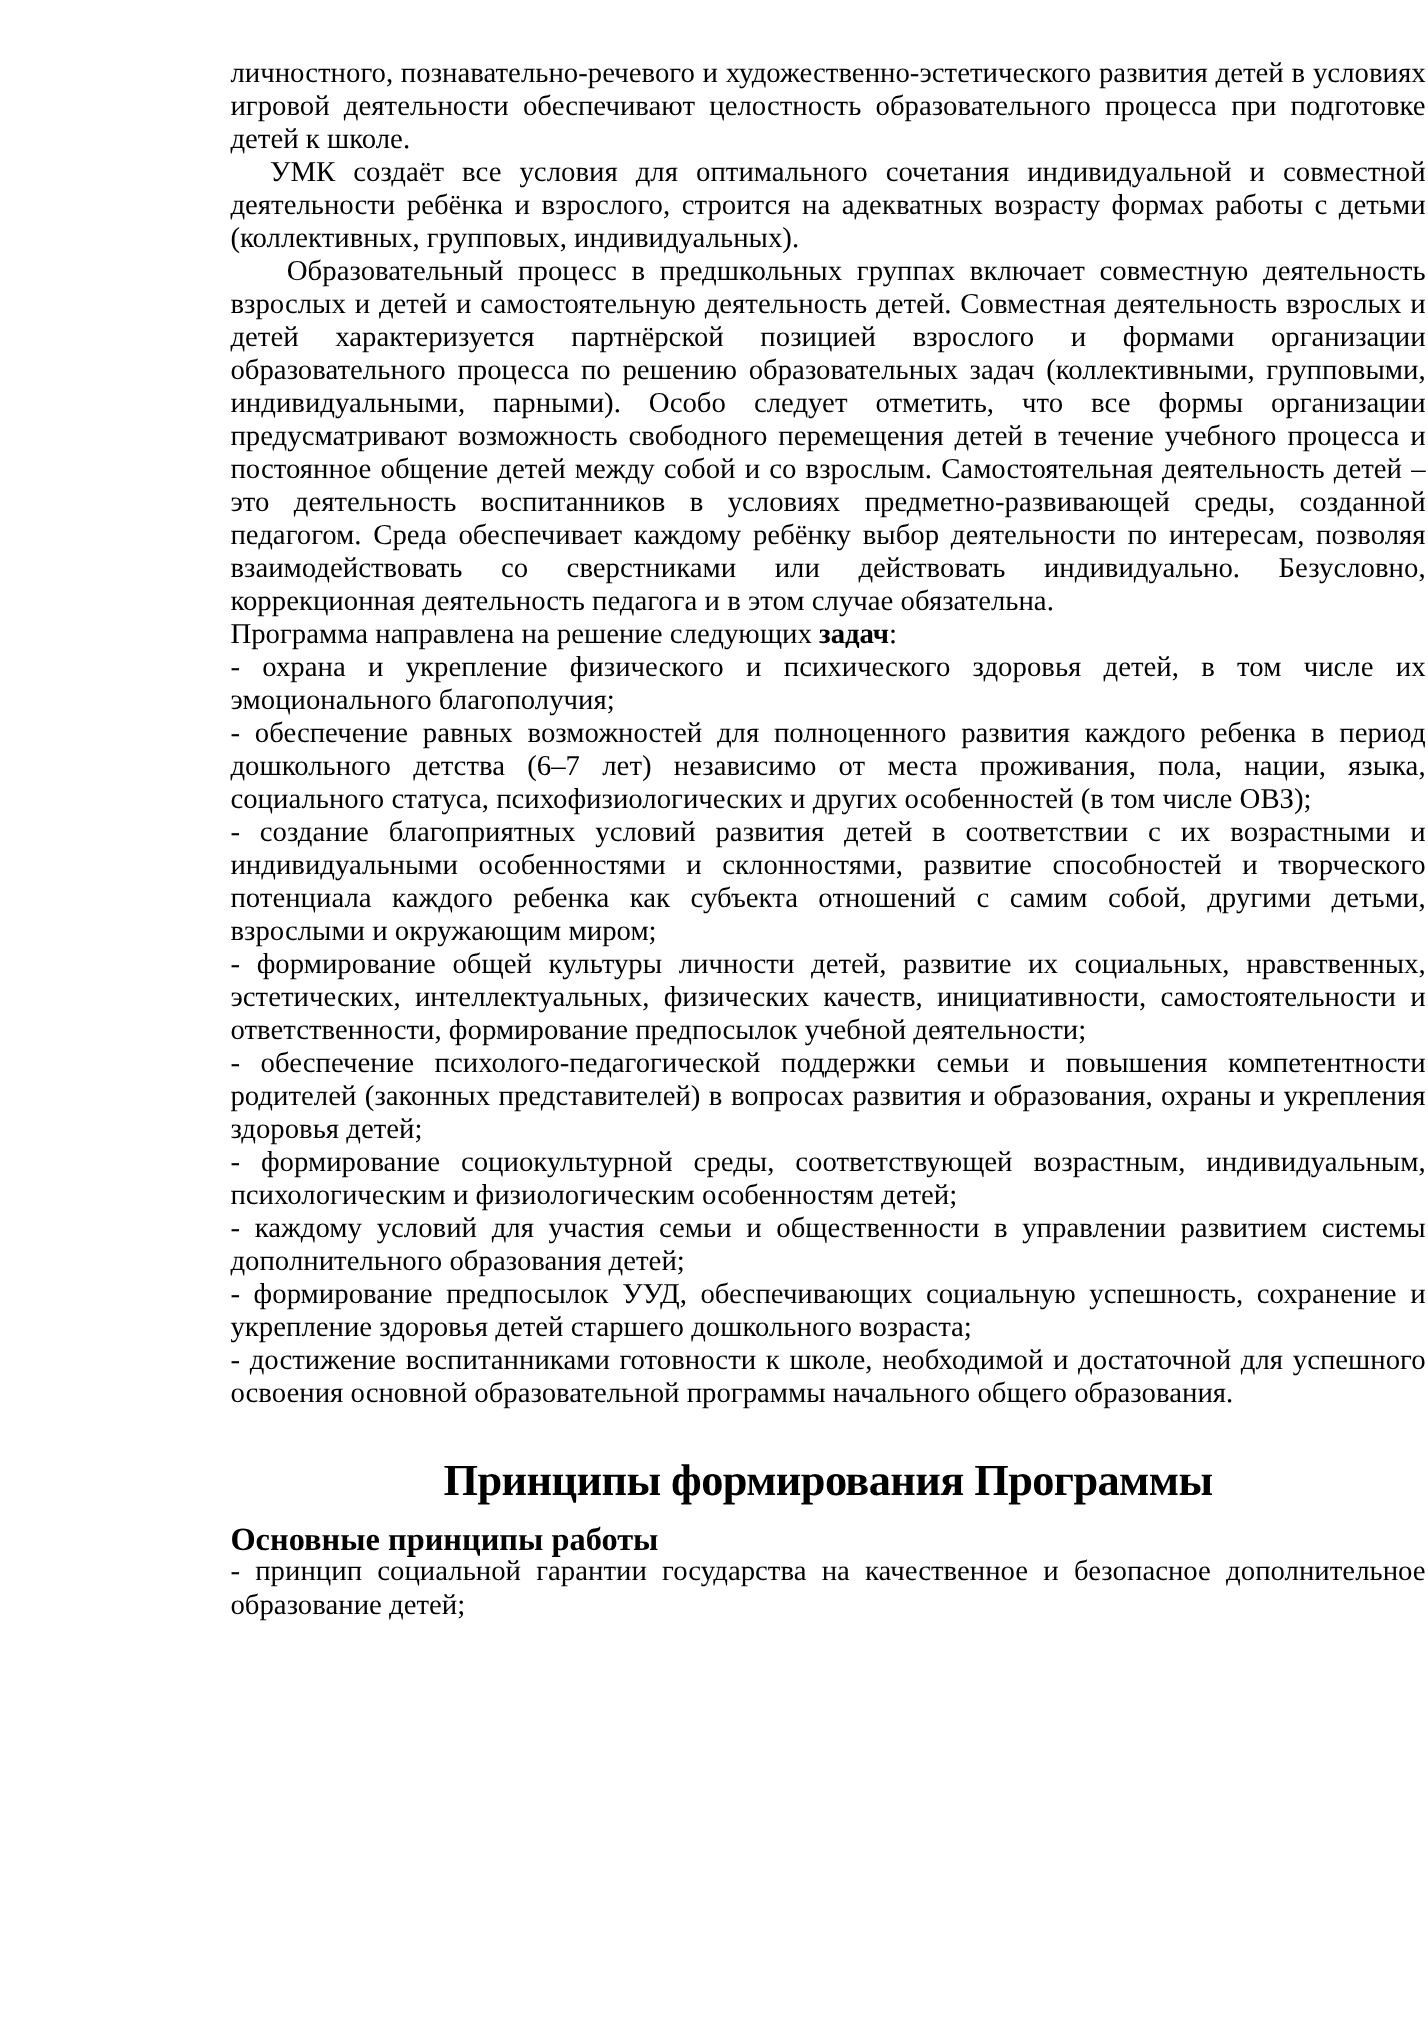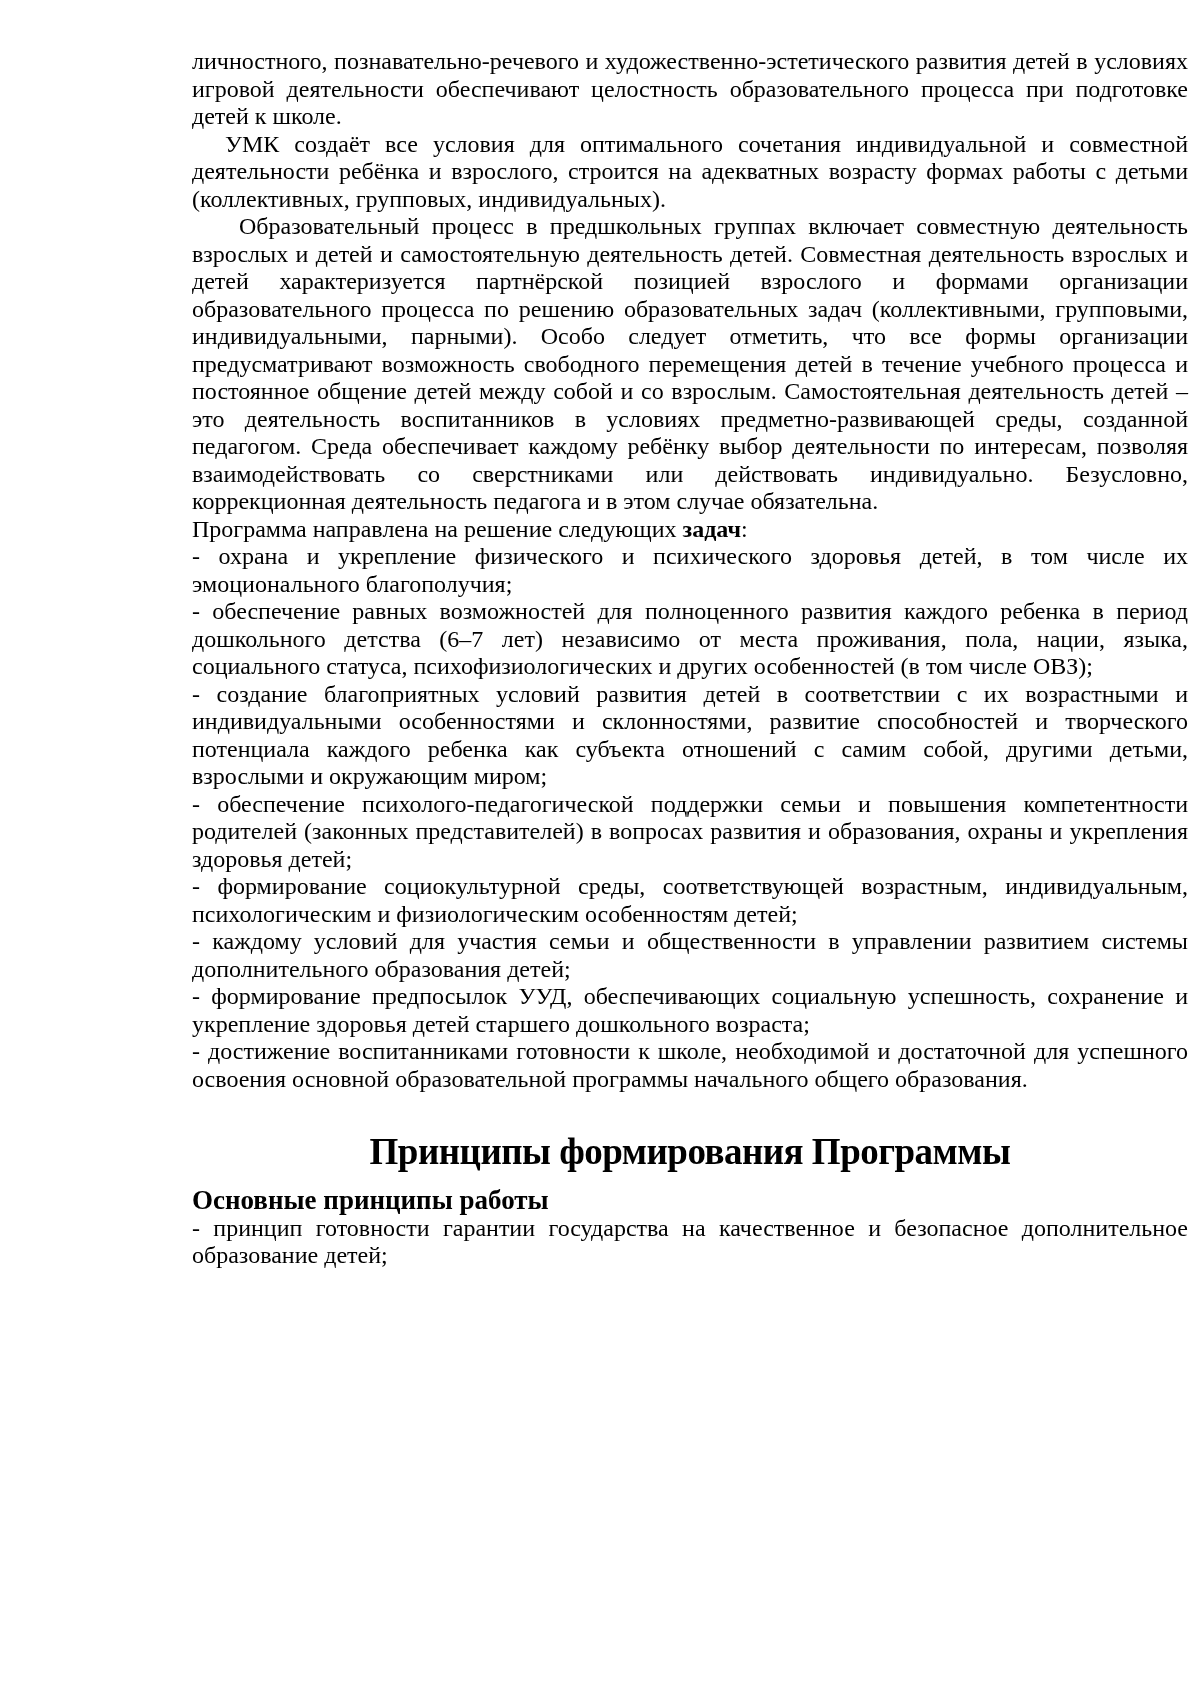--- a/index.html
+++ b/index.html
@@ -61,26 +61,27 @@
 
     <p class="para indent-sm">УМК создаёт все условия для оптимального сочетания индивидуальной и совместной деятельности ребёнка и взрослого, строится на адекватных возрасту формах работы с детьми (коллективных, групповых, индивидуальных).</p>
 
     <p class="para indent-md">Образовательный процесс в предшкольных группах включает совместную деятельность взрослых и детей и самостоятельную деятельность детей. Совместная деятельность взрослых и детей характеризуется партнёрской позицией взрослого и формами организации образовательного процесса по решению образовательных задач (коллективными, групповыми, индивидуальными, парными). Особо следует отметить, что все формы организации предусматривают возможность свободного перемещения детей в течение учебного процесса и постоянное общение детей между собой и со взрослым. Самостоятельная деятельность детей – это деятельность воспитанников в условиях предметно-развивающей среды, созданной педагогом. Среда обеспечивает каждому ребёнку выбор деятельности по интересам, позволяя взаимодействовать со сверстниками или действовать индивидуально. Безусловно, коррекционная деятельность педагога и в этом случае обязательна.</p>
 
     <p class="para"><span>Программа направлена на решение следующих </span><span class="bold">задач</span><span>:</span></p>
 
     <p class="para task-item">- охрана и укрепление физического и психического здоровья детей, в том числе их эмоционального благополучия;</p>
     <p class="para task-item">- обеспечение равных возможностей для полноценного развития каждого ребенка в период дошкольного детства (6–7 лет) независимо от места проживания, пола, нации, языка, социального статуса, психофизиологических и других особенностей (в том числе ОВЗ);</p>
     <p class="para task-item">- создание благоприятных условий развития детей в соответствии с их возрастными и индивидуальными особенностями и склонностями, развитие способностей и творческого потенциала каждого ребенка как субъекта отношений с самим собой, другими детьми, взрослыми и окружающим миром;</p>
+    <p class="para task-item">- формирование общей культуры личности детей, развитие их социальных, нравственных, эстетических, интеллектуальных, физических качеств, инициативности, самостоятельности и ответственности, формирование предпосылок учебной деятельности;</p>
     <p class="para task-item">- обеспечение психолого-педагогической поддержки семьи и повышения компетентности родителей (законных представителей) в вопросах развития и образования, охраны и укрепления здоровья детей;</p>
     <p class="para task-item">- формирование социокультурной среды, соответствующей возрастным, индивидуальным, психологическим и физиологическим особенностям детей;</p>
     <p class="para task-item">- каждому условий для участия семьи и общественности в управлении развитием системы дополнительного образования детей;</p>
     <p class="para task-item">- формирование предпосылок УУД, обеспечивающих социальную успешность, сохранение и укрепление здоровья детей старшего дошкольного возраста;</p>
     <p class="para task-item">- достижение воспитанниками готовности к школе, необходимой и достаточной для успешного освоения основной образовательной программы начального общего образования.</p>
 
     <h1 class="section-heading">Принципы формирования Программы</h1>
 
     <p class="para section-subheading">Основные принципы работы</p>
 
-    <p class="para">- принцип готовности гарантии государства на качественное и безопасное дополнительное образование детей;</p>
+    <p class="para">- принцип социальной гарантии государства на качественное и безопасное дополнительное образование детей;</p>
 
   </div>
 </div>
 
 </body></html>

